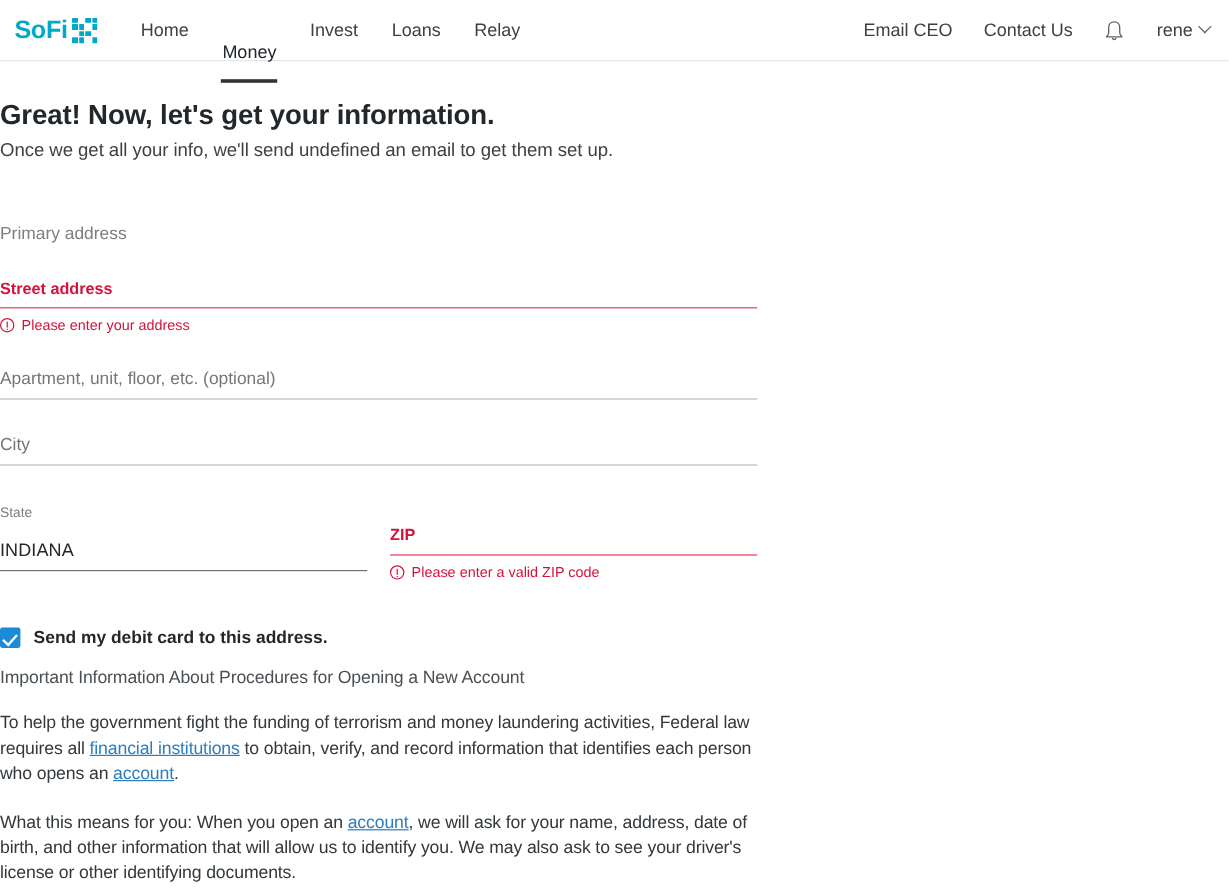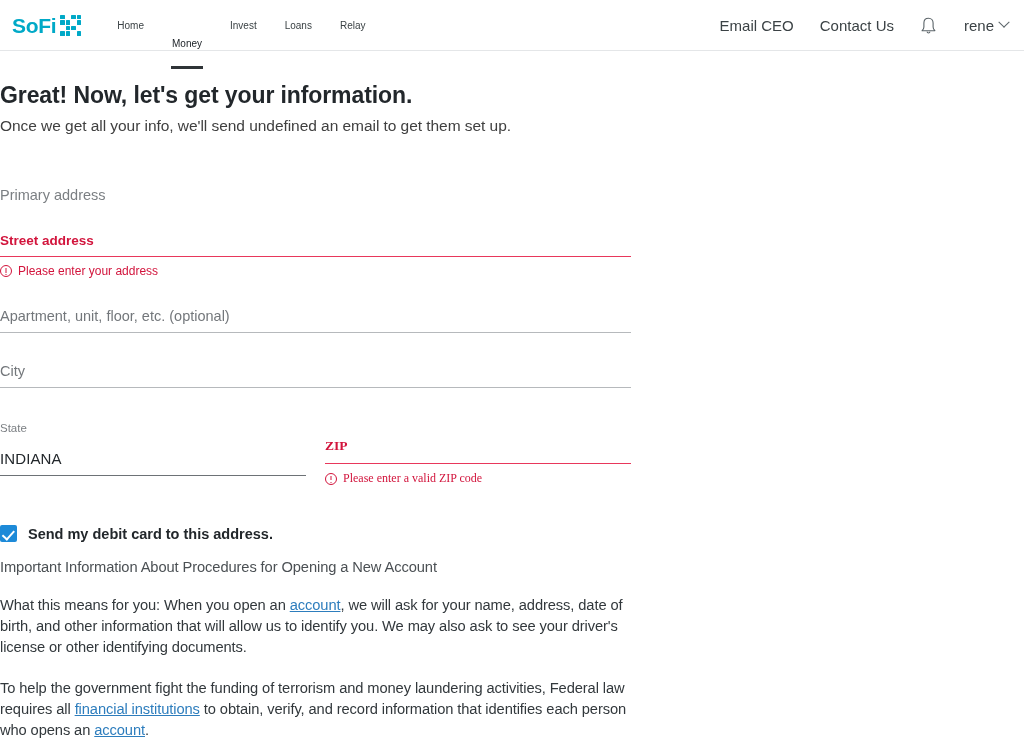--- a/index.html
+++ b/index.html
@@ -44,21 +44,21 @@
     gap: 1px;
   }
   .brand-grid i { display: block; background: #00a9c7; border-radius: 0.5px; }
   .brand-grid i.off { background: transparent; }
 
   .mainnav { display: flex; align-items: stretch; height: 51px; }
   .navitem {
     position: relative;
     display: flex; align-items: center;
     padding: 7px 14px;
-    font-size: 10px;
+    font-size: 15px;
     color: #3b4245;
     height: 51px;
     cursor: pointer;
     white-space: nowrap;
   }
   .navitem.active { color: #21262b; margin-top: 18px; }
   .navitem.active::after {
     content: "";
     position: absolute;
     left: 13px; right: 13px; bottom: 0;
@@ -176,21 +176,21 @@
 
   
   .row2 {
     display: flex;
     width: 631px;
     margin-top: 34px;
     gap: 19px;
   }
   .row2 .col { position: relative; }
   .col-state { width: 306px; }
-  .col-zip { width: 306px; font-family: Liberation Serif, serif; }
+  .col-zip { width: 306px; }
 
   .mini-label {
     font-size: 11.5px;
     color: #7b7f83;
     display: block;
     margin-bottom: 16px;
   }
   .filled-value {
     font-size: 15px;
     color: #22272b;
@@ -362,17 +362,17 @@
     </div>
   </div>
 
   <div class="checkrow">
     <span class="cbox"></span>
     <span class="cbox-label">Send my debit card to this address.</span>
   </div>
 
   <div class="disclosure-title">Important Information About Procedures for Opening a New Account</div>
 
+  <p class="para"><span>To help the government fight the funding of terrorism and money laundering activities, Federal law requires all </span><a>financial institutions</a><span> to obtain, verify, and record information that identifies each person who opens an </span><a>account</a><span>.</span></p>
+
   <p class="para"><span>What this means for you: When you open an </span><a>account</a><span>, we will ask for your name, address, date of birth, and other information that will allow us to identify you. We may also ask to see your driver's license or other identifying documents.</span></p>
 
-  <p class="para"><span>To help the government fight the funding of terrorism and money laundering activities, Federal law requires all </span><a>financial institutions</a><span> to obtain, verify, and record information that identifies each person who opens an </span><a>account</a><span>.</span></p>
-
 </div>
 
 </body></html>

